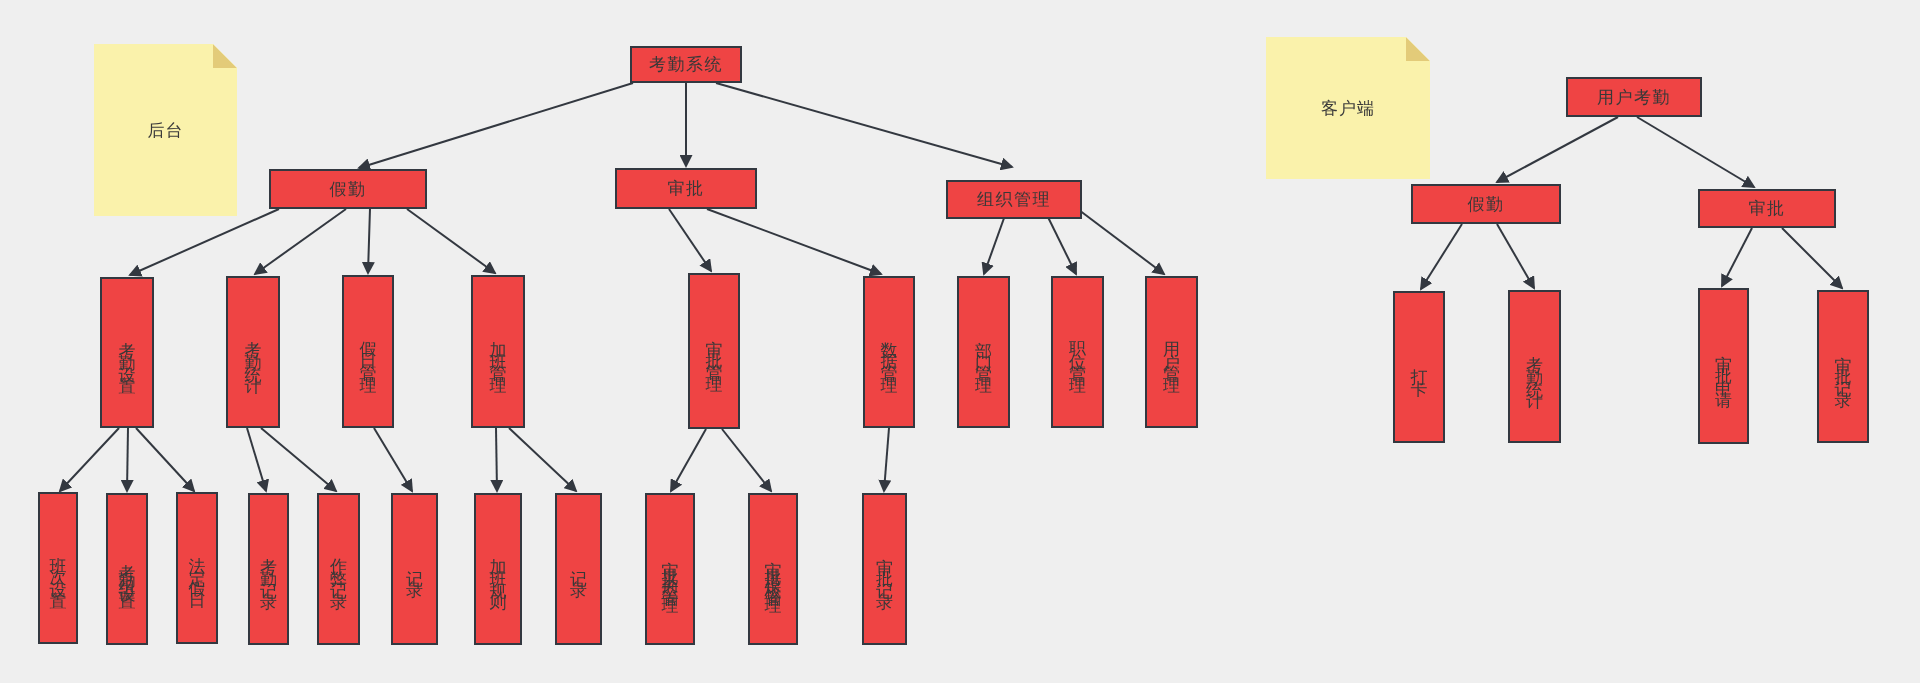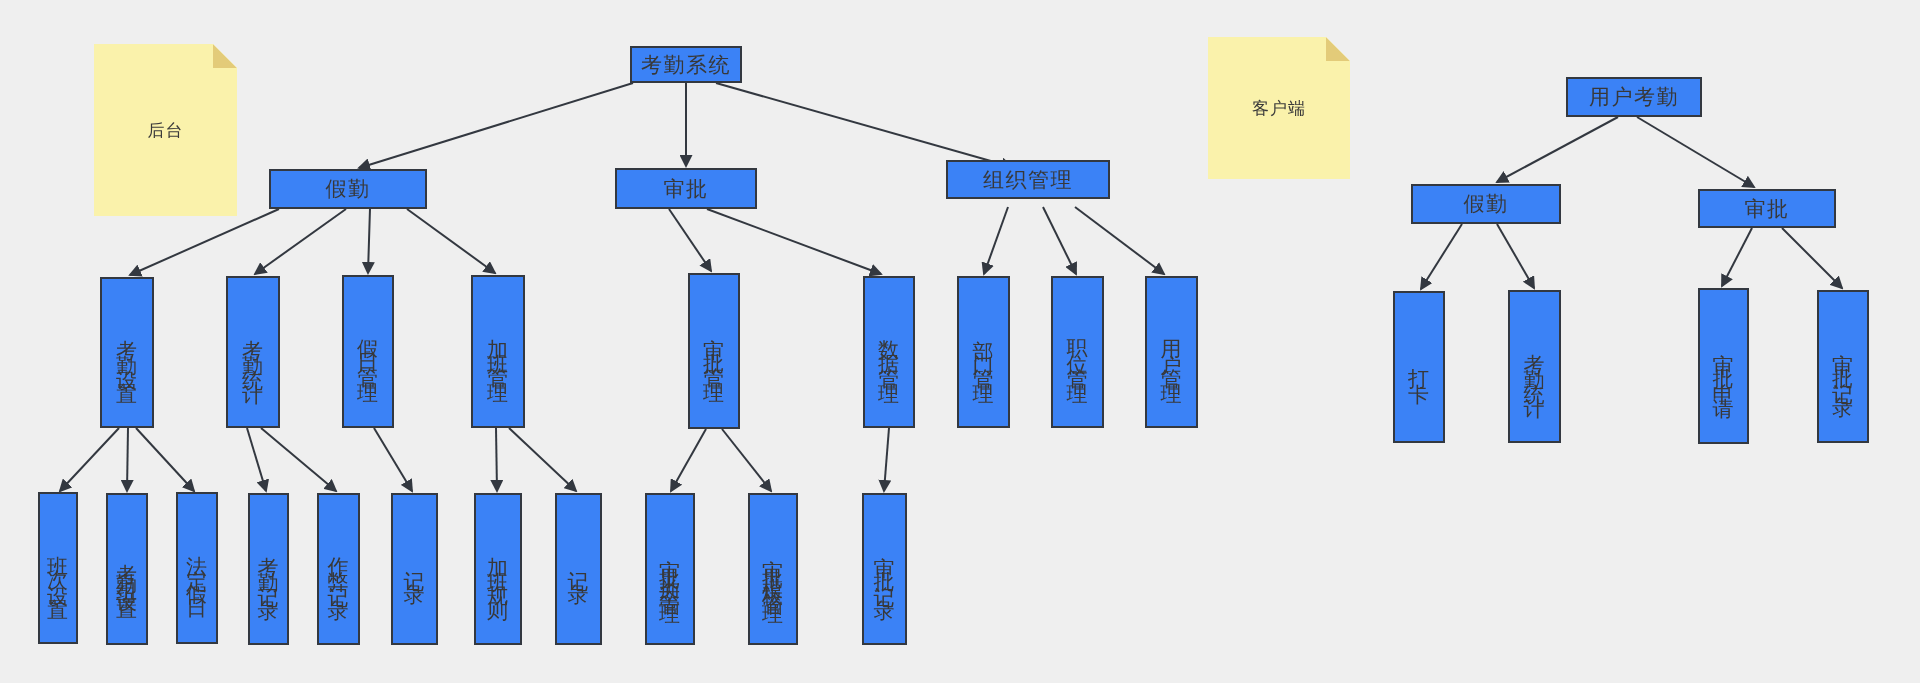--- a/index.html
+++ b/index.html
@@ -7,25 +7,25 @@
   .canvas{
     position:relative;
     width:1920px;height:683px;
     background:#efefef;
     overflow:hidden;
   }
   .edges{position:absolute;left:0;top:0;}
   .node{
     position:absolute;
     box-sizing:border-box;
-    background:#3b82f6;
+    background:#ef4444;
     border:2.5px solid #333840;
     display:flex;align-items:center;justify-content:center;
     color:#383838;
-    font-size:21px;
+    font-size:17px;
   }
   .node .htext{white-space:nowrap;letter-spacing:1.5px;}
   .node .vtext{
     writing-mode:vertical-rl;
     text-orientation:upright;
     letter-spacing:0.70em;
     line-height:1;
   }
   .node .vtext.tight{letter-spacing:0.42em;}
   .sticky{
@@ -83,36 +83,36 @@
       <line x1="1497" y1="224" x2="1534" y2="288" marker-end="url(#arrow)"></line>
       <line x1="1752" y1="228" x2="1722" y2="286" marker-end="url(#arrow)"></line>
       <line x1="1782" y1="228" x2="1842" y2="288" marker-end="url(#arrow)"></line>
     </g>
   </svg>
 
   <div class="sticky" style="left:94px;top:44px;width:143px;height:172px">
     <span class="fold"></span>
     <span class="sticky-label">后台</span>
   </div>
-  <div class="sticky" style="left:1208px;top:37px;width:142px;height:142px">
+  <div class="sticky" style="left:1266px;top:37px;width:164px;height:142px">
     <span class="fold"></span>
     <span class="sticky-label">客户端</span>
   </div>
 
   <div class="node" style="left:630px;top:46px;width:112px;height:37px">
     <span class="htext">考勤系统</span>
   </div>
 
   <div class="node" style="left:269px;top:169px;width:158px;height:40px">
     <span class="htext">假勤</span>
   </div>
   <div class="node" style="left:615px;top:168px;width:142px;height:41px">
     <span class="htext">审批</span>
   </div>
-  <div class="node" style="left:946px;top:160px;width:164px;height:39px">
+  <div class="node" style="left:946px;top:180px;width:136px;height:39px">
     <span class="htext">组织管理</span>
   </div>
 
   <div class="node" style="left:100px;top:277px;width:54px;height:151px">
     <span class="vtext">考勤设置</span>
   </div>
   <div class="node" style="left:226px;top:276px;width:54px;height:152px">
     <span class="vtext">考勤统计</span>
   </div>
   <div class="node" style="left:342px;top:275px;width:52px;height:153px">

